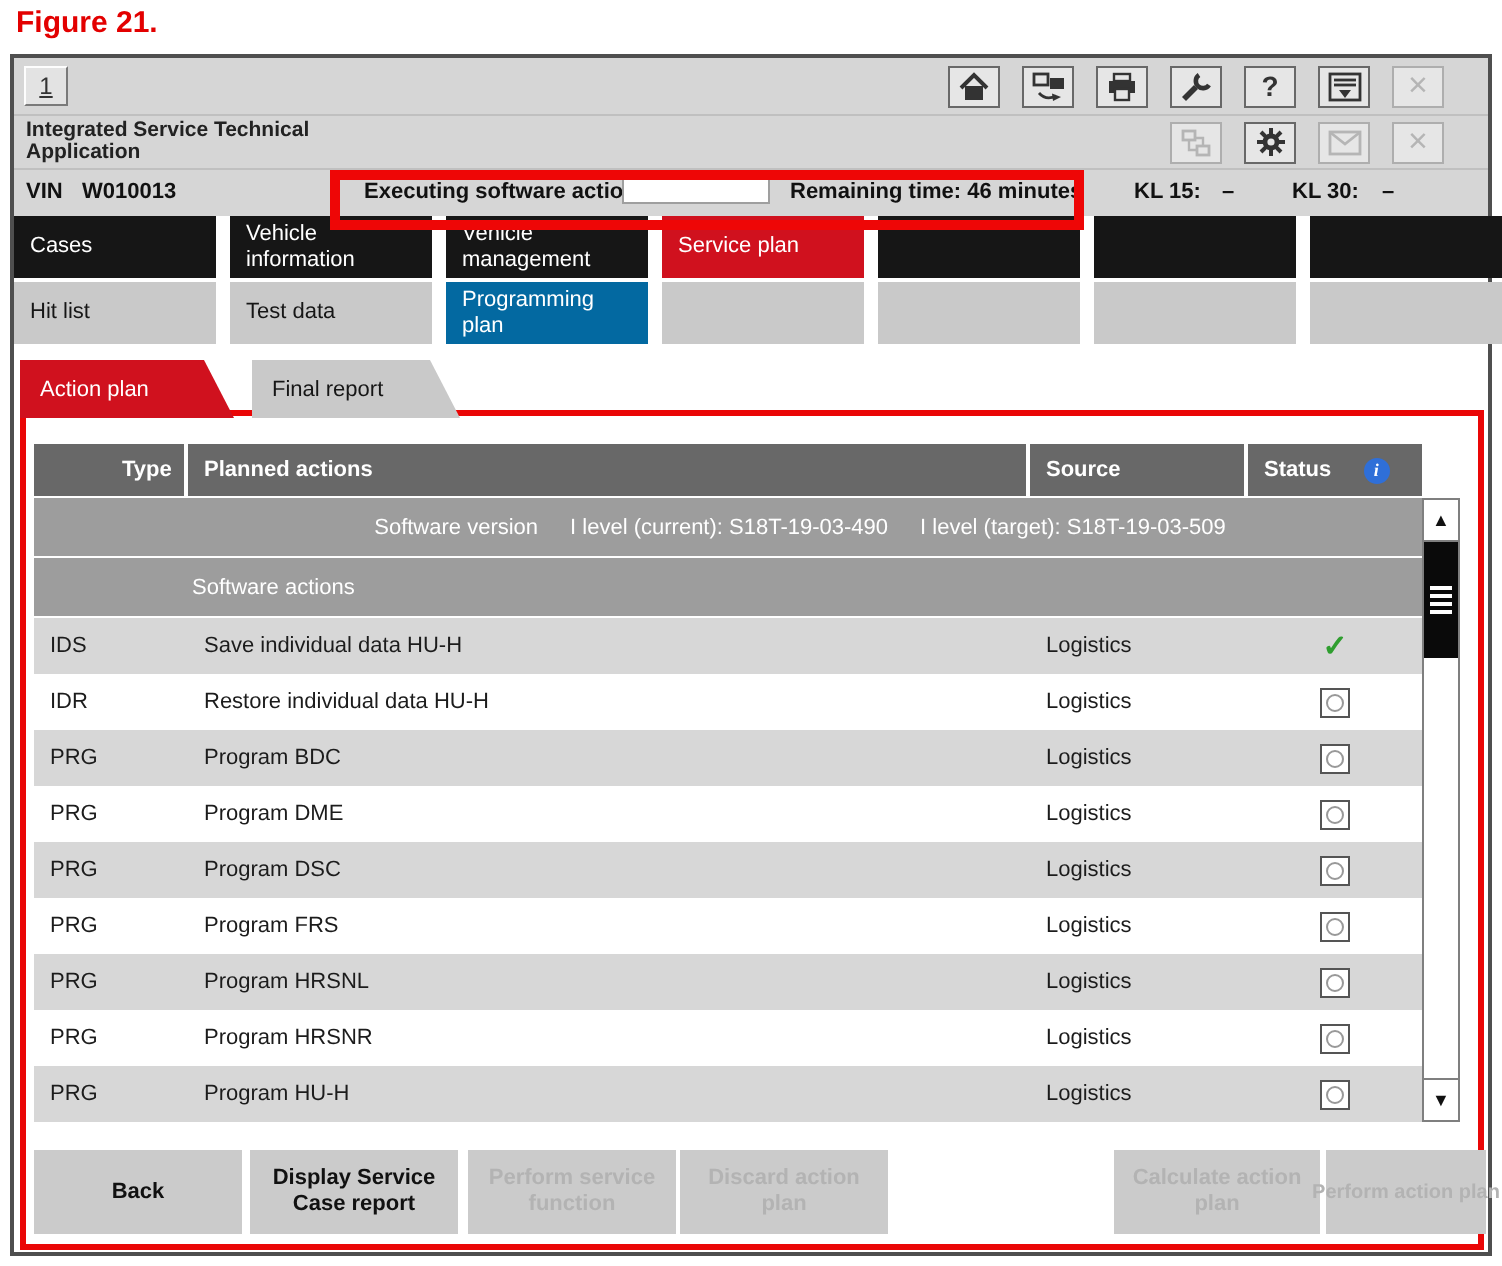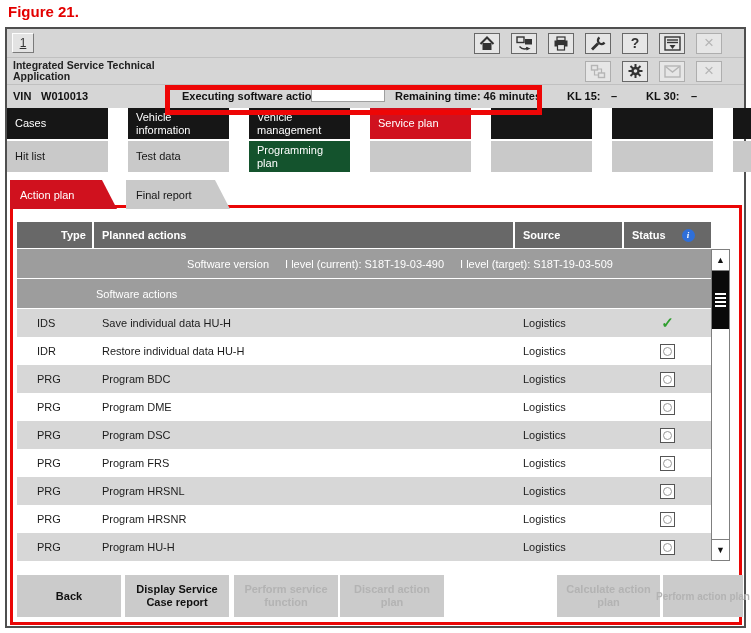--- a/index.html
+++ b/index.html
@@ -41,30 +41,30 @@
   .vb-vin-label { left:6px; }
   .vb-vin-value { left:34px; }
   .vb-exec { left:175px; }
   .vb-progress { position:absolute; left:304px; top:4px; width:74px; height:13px;
                  background:#fff; border:1px solid #9f9f9f; box-sizing:border-box; }
   .vb-remaining { left:388px; }
   .vb-kl15 { left:560px; } .vb-kl15v { left:604px; }
   .vb-kl30 { left:639px; } .vb-kl30v { left:684px; }
 
   
-  .nav { display:flex; gap:20px; background:#fff; }
+  .nav { display:flex; gap:7px; background:#fff; }
   .nav .cell { width:101px; flex:none; font-size:11px; line-height:13px;
                display:flex; align-items:center; padding:2px 8px; box-sizing:border-box; }
   .nav .sliver { flex:1; }
   .nav1 { height:31px; }
   .nav1 .cell, .nav1 .sliver { background:#161616; color:#fff; }
   .nav1 .cell.active { background:#d0111e; }
   .nav2 { height:31px; margin-top:2px; }
   .nav2 .cell, .nav2 .sliver { background:#c9c9c9; color:#161616; }
-  .nav2 .cell.active { background:#14532d; color:#fff; }
+  .nav2 .cell.active { background:#0369a1; color:#fff; }
 
   
   .tabs { margin-top:8px; height:29px; display:flex; gap:9px; padding-left:3px;
           position:relative; z-index:2; }
   .tab { display:flex; align-items:center; padding-left:10px; font-size:11px;
          box-sizing:border-box; clip-path:polygon(0 0, calc(100% - 15px) 0, 100% 100%, 0 100%); }
   .tab.active { width:107px; background:#d0111e; color:#fff; }
   .tab.inactive { width:104px; background:#c9c9c9; color:#161616; }
 
   
@@ -86,21 +86,21 @@
   .tbody-wrap { display:flex; width:713px; }
   .tbody { width:694px; }
   .swv-row { height:30px; background:#9d9d9d; color:#fff; font-size:11px;
              display:flex; align-items:center; justify-content:center; gap:16px;
              padding-left:72px; border-bottom:1px solid #fff; box-sizing:border-box; white-space:nowrap; }
   .group-row { height:30px; background:#9d9d9d; color:#fff; font-size:11px;
                display:flex; align-items:center; padding-left:79px;
                border-bottom:1px solid #fff; box-sizing:border-box; }
   .trow { height:28px; display:flex; align-items:center; font-size:11px; color:#1c1c1c; background:#fff; }
   .trow.alt { background:#d7d7d7; }
-  .td-type { width:77px; padding-left:20px; box-sizing:border-box; }
+  .td-type { width:77px; padding-left:8px; box-sizing:border-box; }
   .td-action { width:421px; padding-left:8px; box-sizing:border-box; }
   .td-source { width:109px; padding-left:8px; box-sizing:border-box; }
   .td-status { width:87px; display:flex; justify-content:center; }
   .check { color:#2f9e2f; font-size:15px; font-weight:bold; }
   .pending { width:15px; height:15px; background:#fff; border:1px solid #555;
              display:flex; align-items:center; justify-content:center; box-sizing:border-box; }
   .pending i { display:block; width:9px; height:9px; border:1.5px solid #999;
                border-radius:50%; box-sizing:border-box; }
 
   

